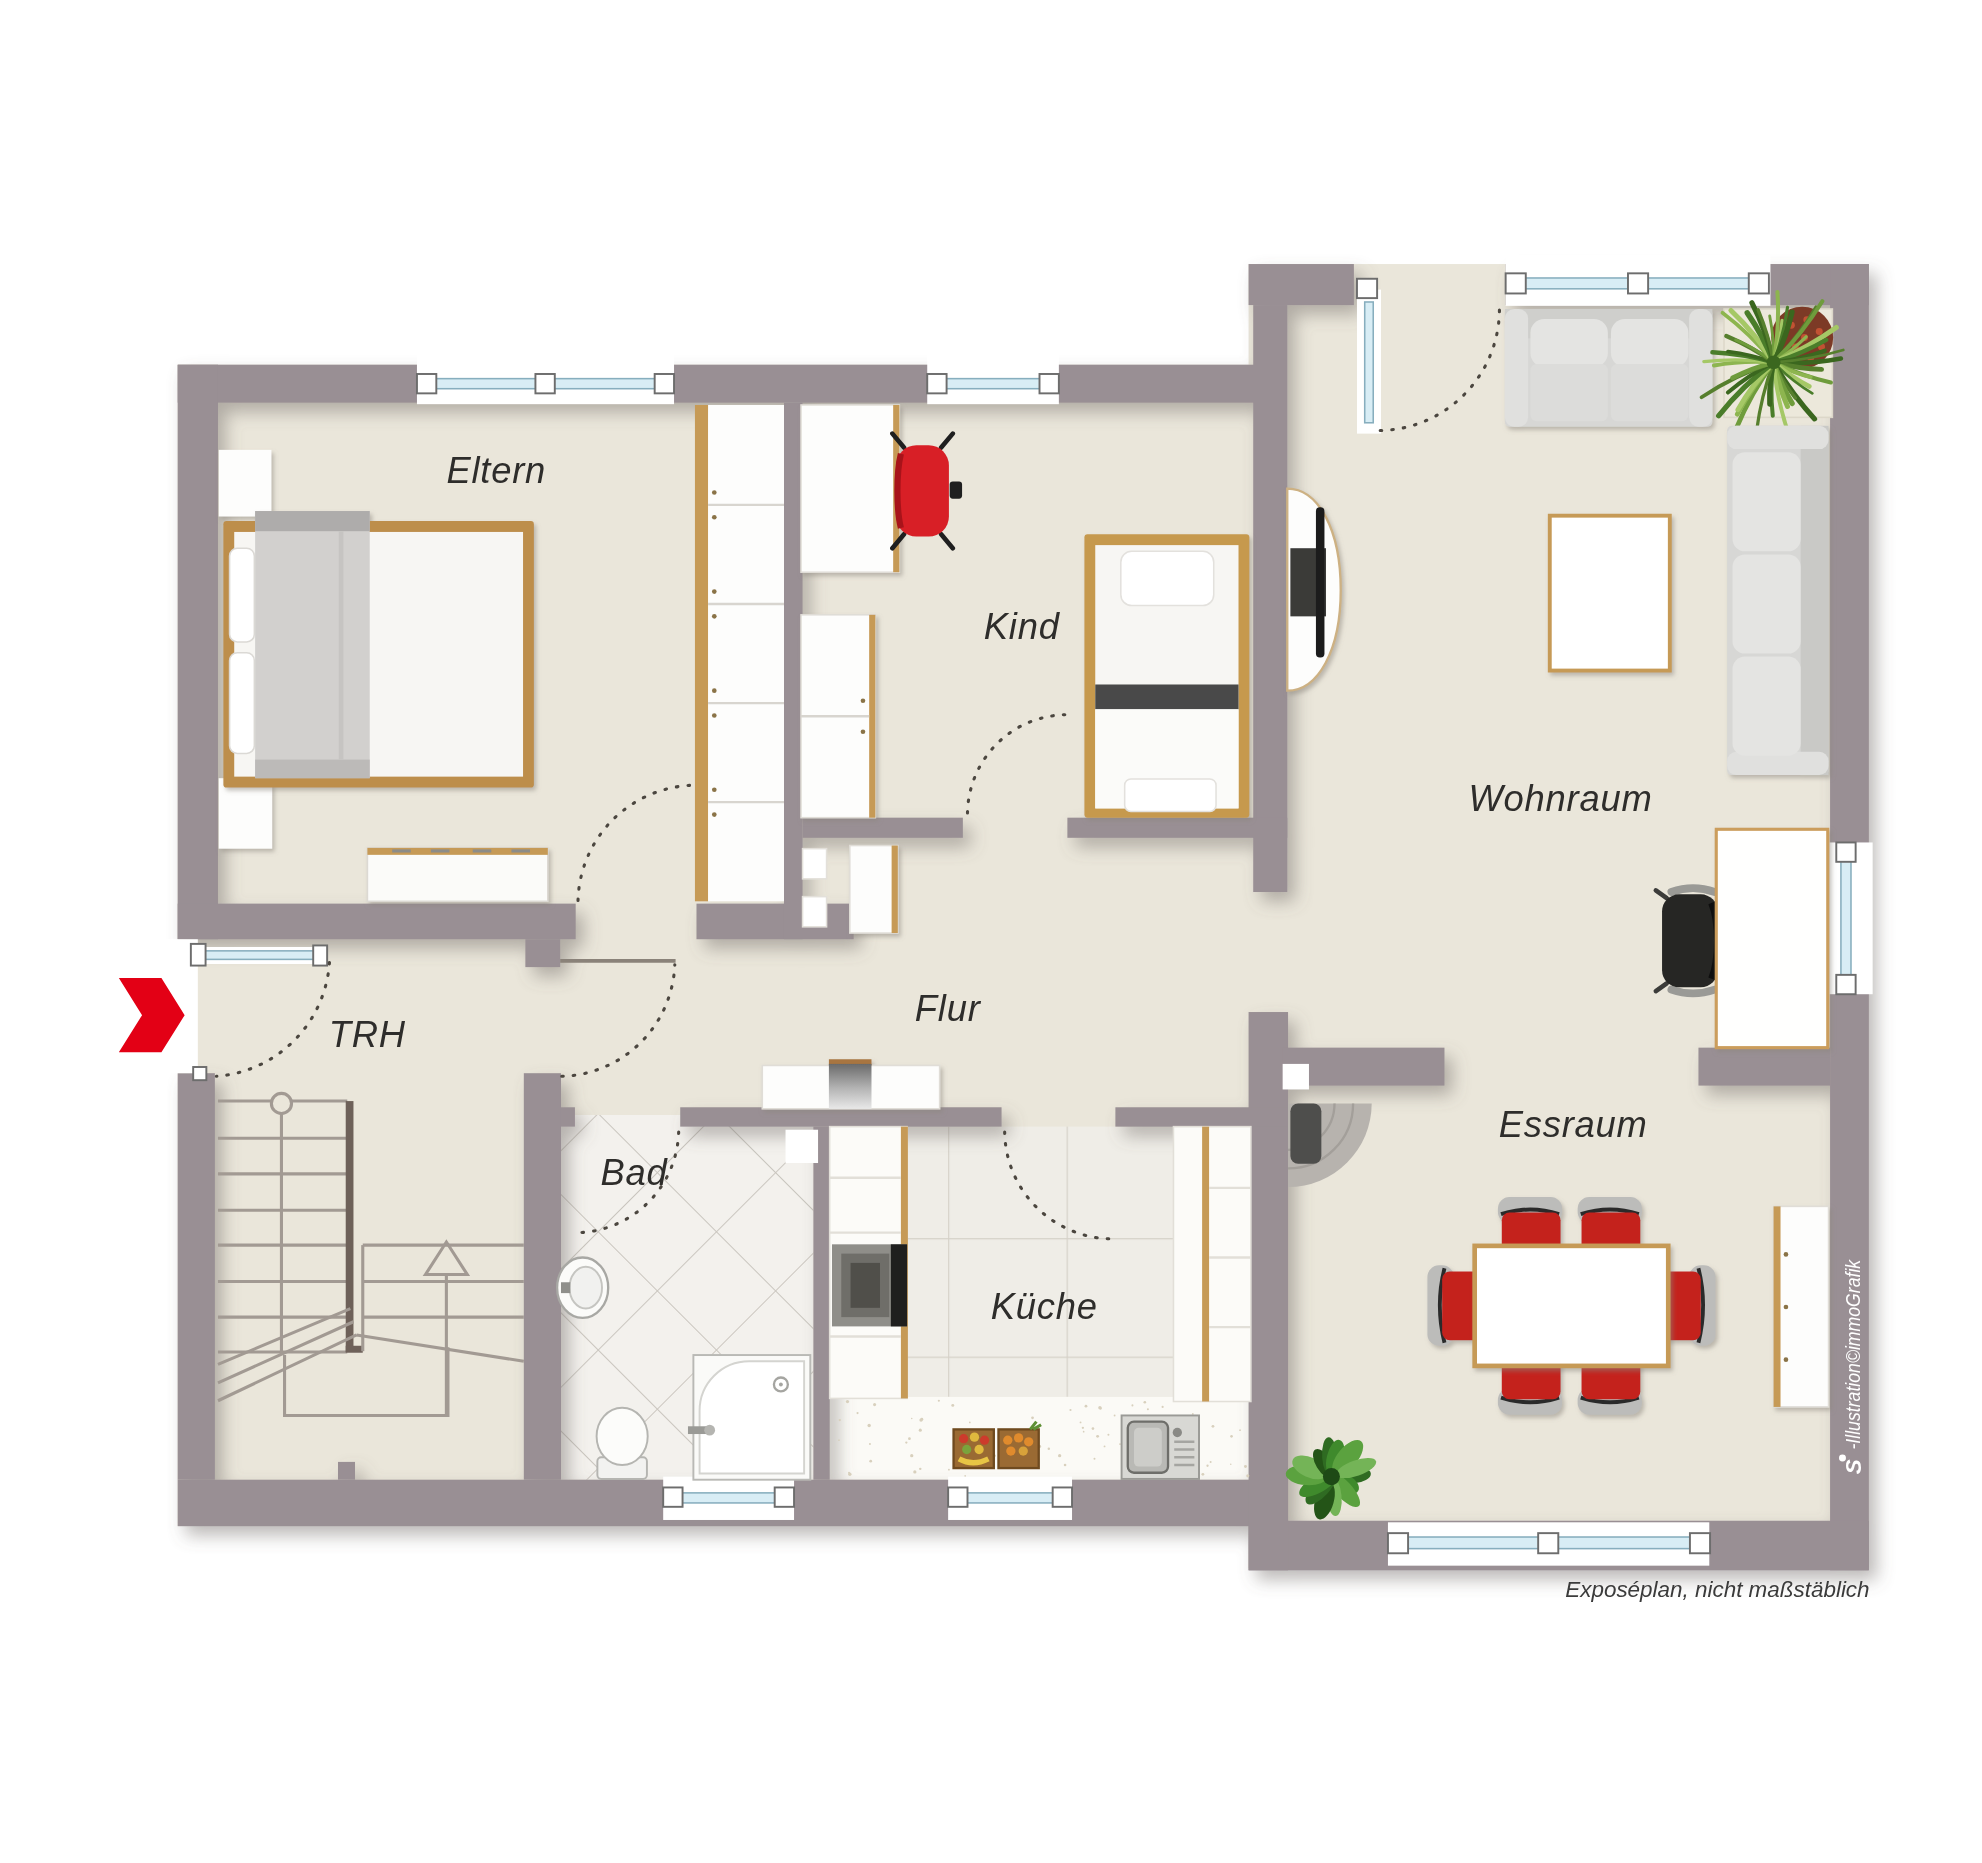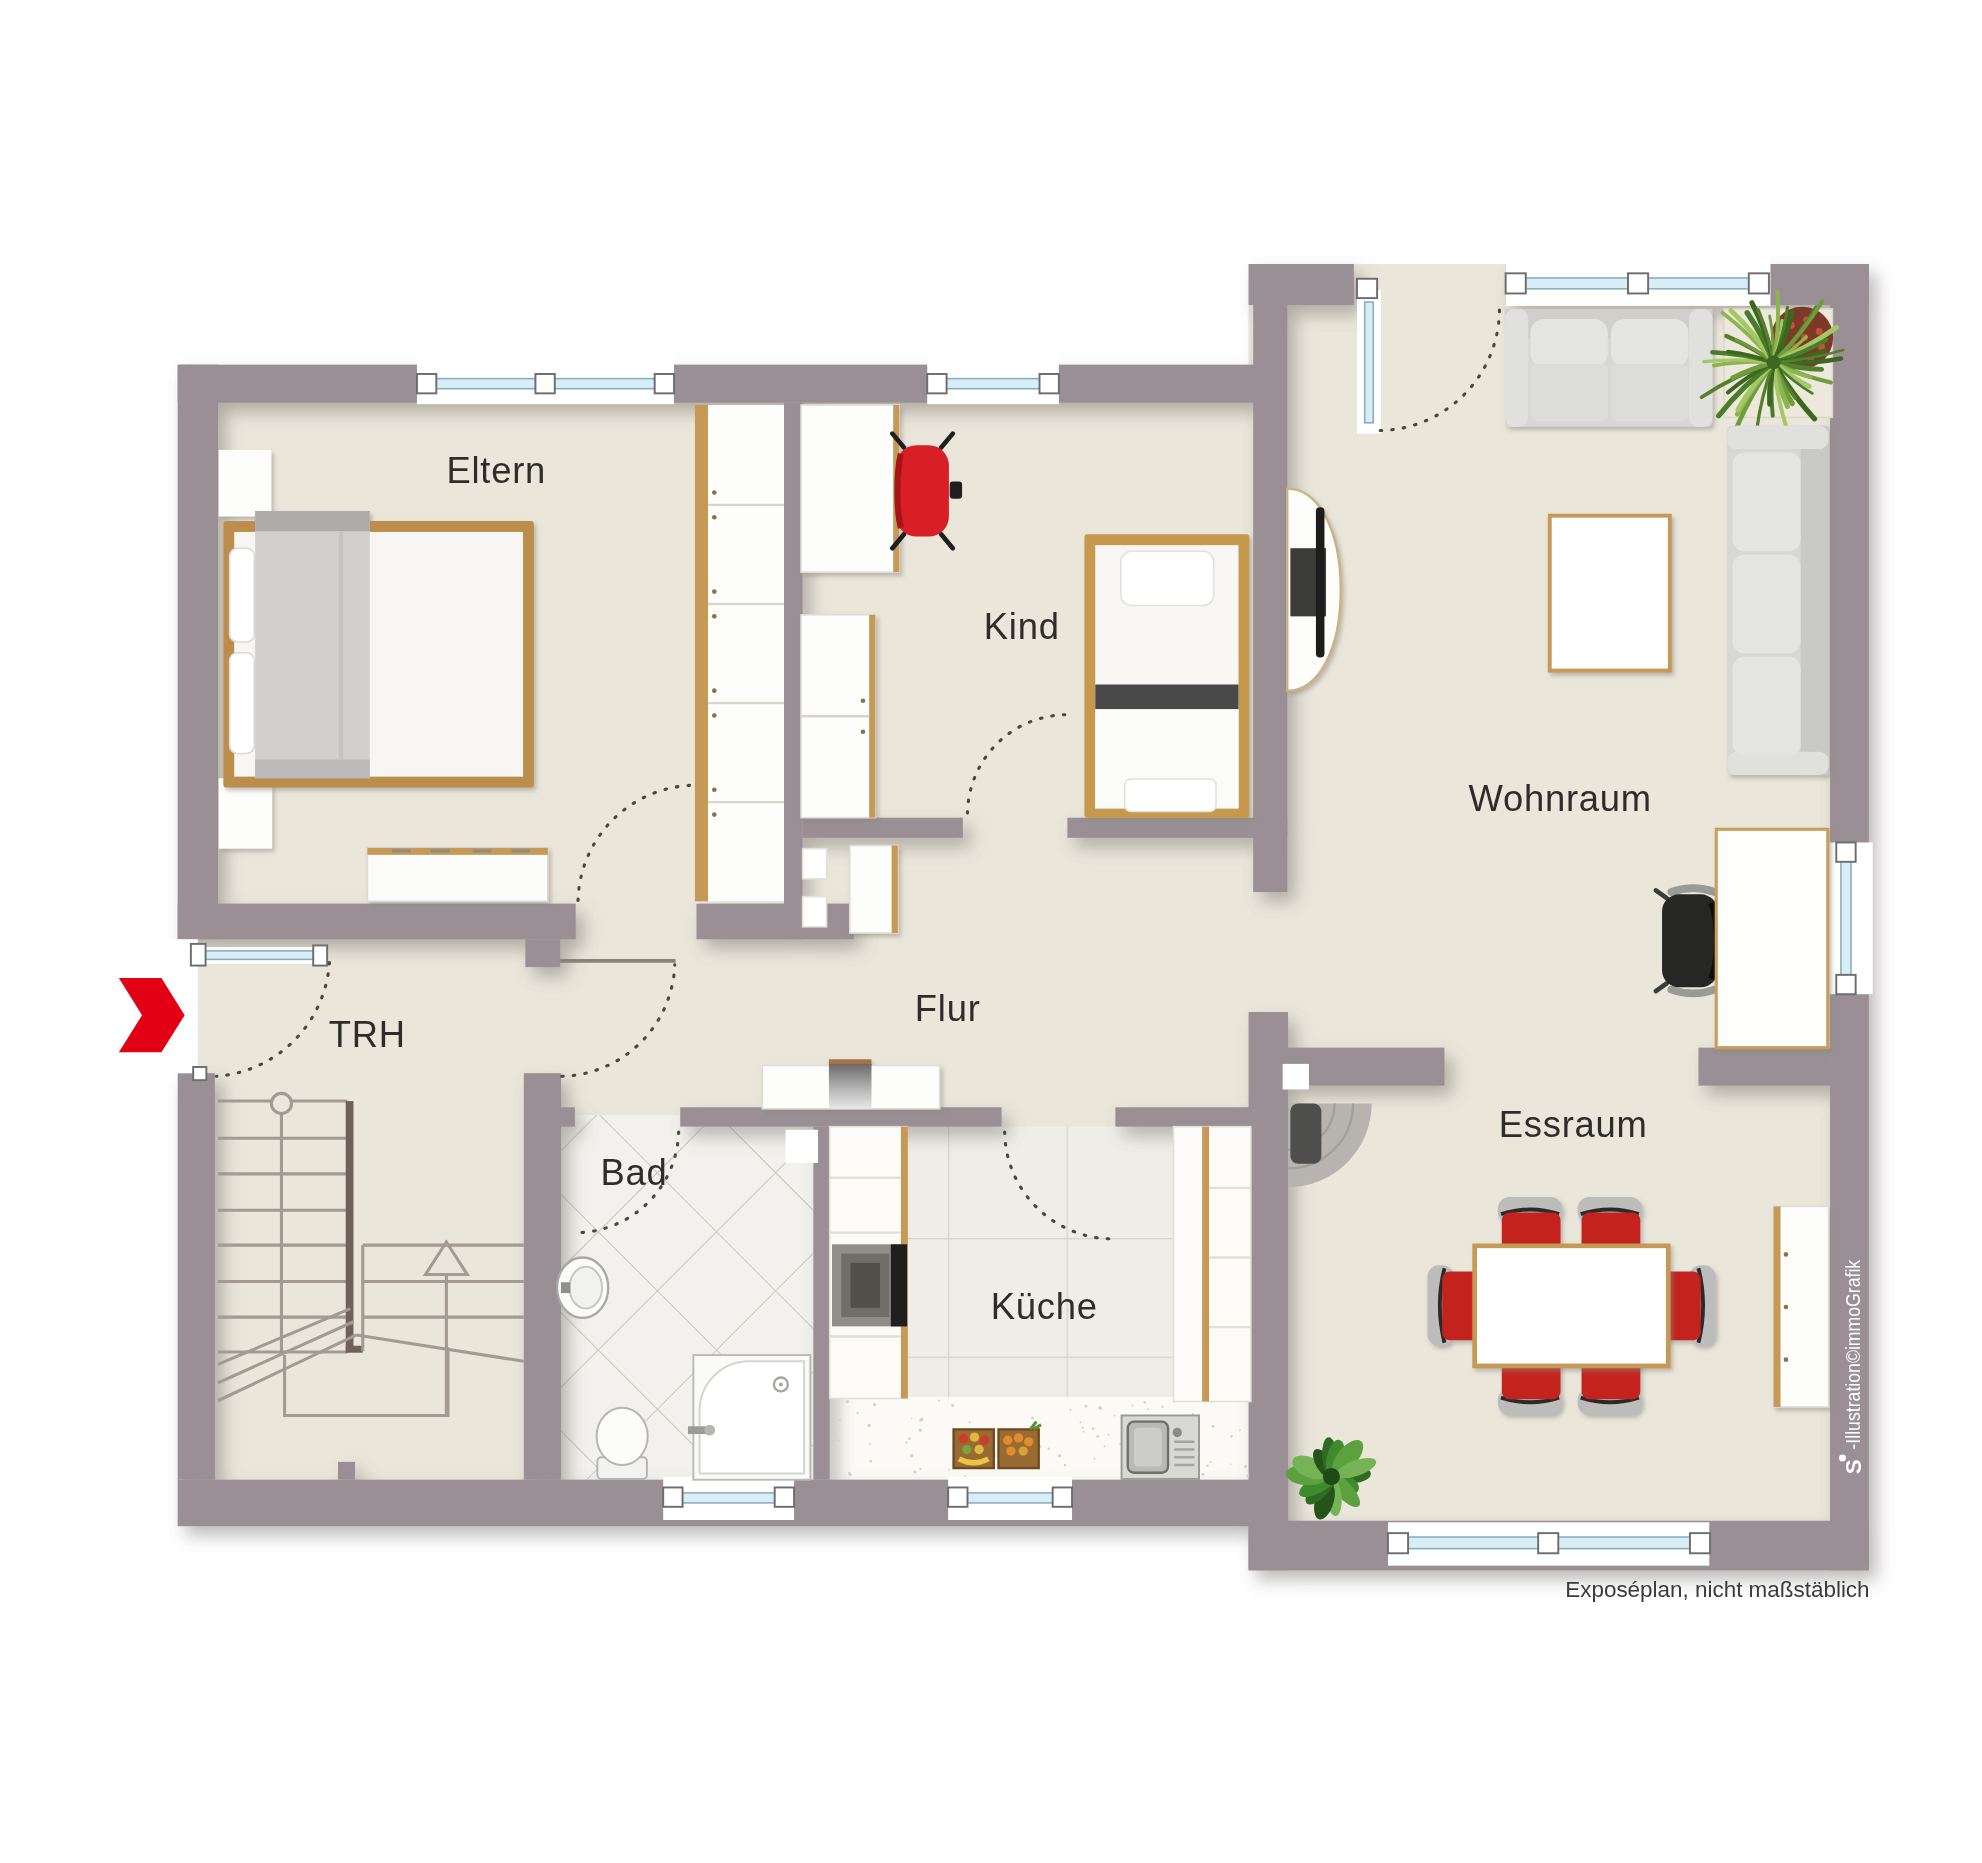--- a/index.html
+++ b/index.html
@@ -1,16 +1,16 @@
 <!DOCTYPE html>
 <html style="font-size:12.4px"><head>
 <meta charset="utf-8">
 <style>
 html,body{margin:0;padding:0;background:#ffffff;}
-#page{position:relative;width:1983px;height:1863px;background:#ffffff;font-family:"Liberation Sans",sans-serif;}
+#page{position:relative;width:1983px;height:1863px;background:#ffffff;font-family:"Liberation Sans",sans-serif;font-style:italic;}
 svg{position:absolute;left:0;top:0;}
 .lbl{font-family:"Liberation Sans",sans-serif;fill:#2e2d2b;font-size:47px;letter-spacing:1px;}
 </style>
 </head>
 <body>
 <div id="page">
 <svg width="1983" height="1863" viewBox="0 0 2560 2406">
 <defs>
 <filter id="wsh" x="-5%" y="-5%" width="112%" height="112%">
 <feDropShadow dx="10" dy="12" stdDeviation="11" flood-color="#6b6560" flood-opacity="0.45"></feDropShadow>

